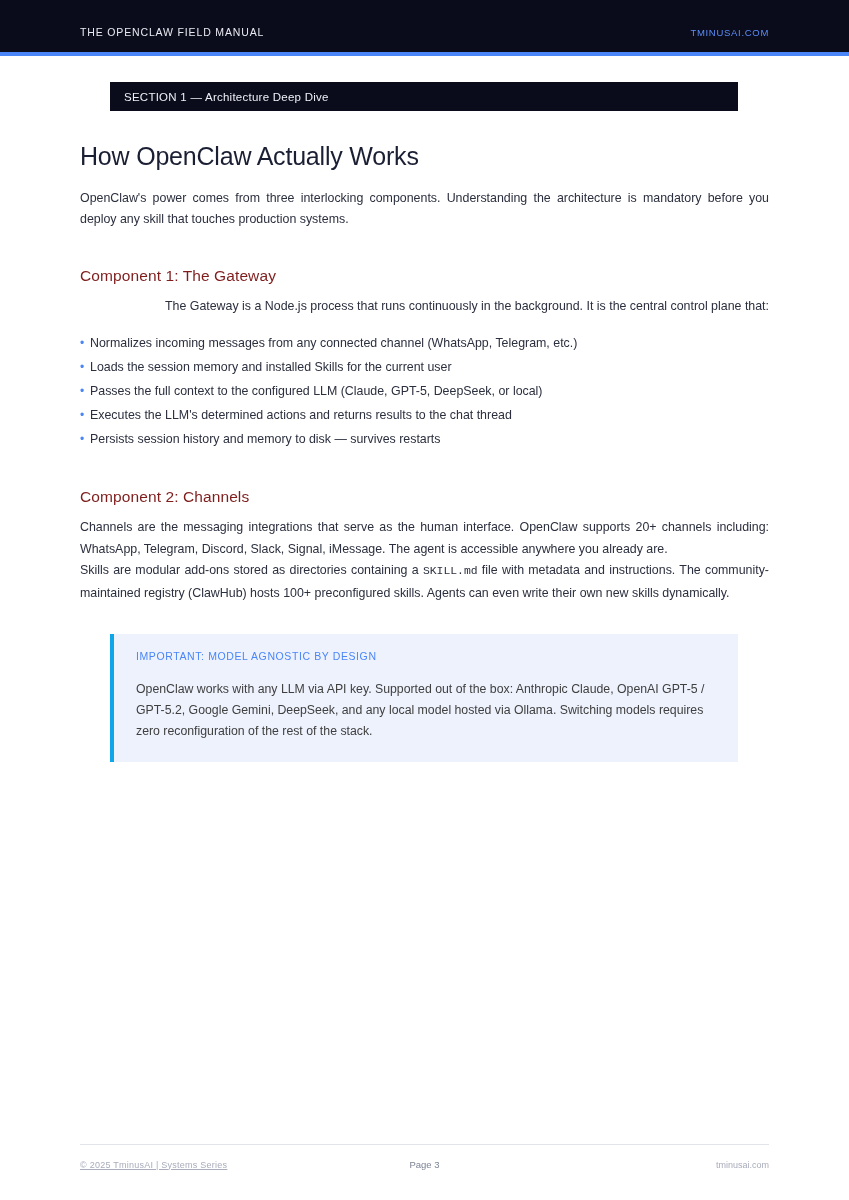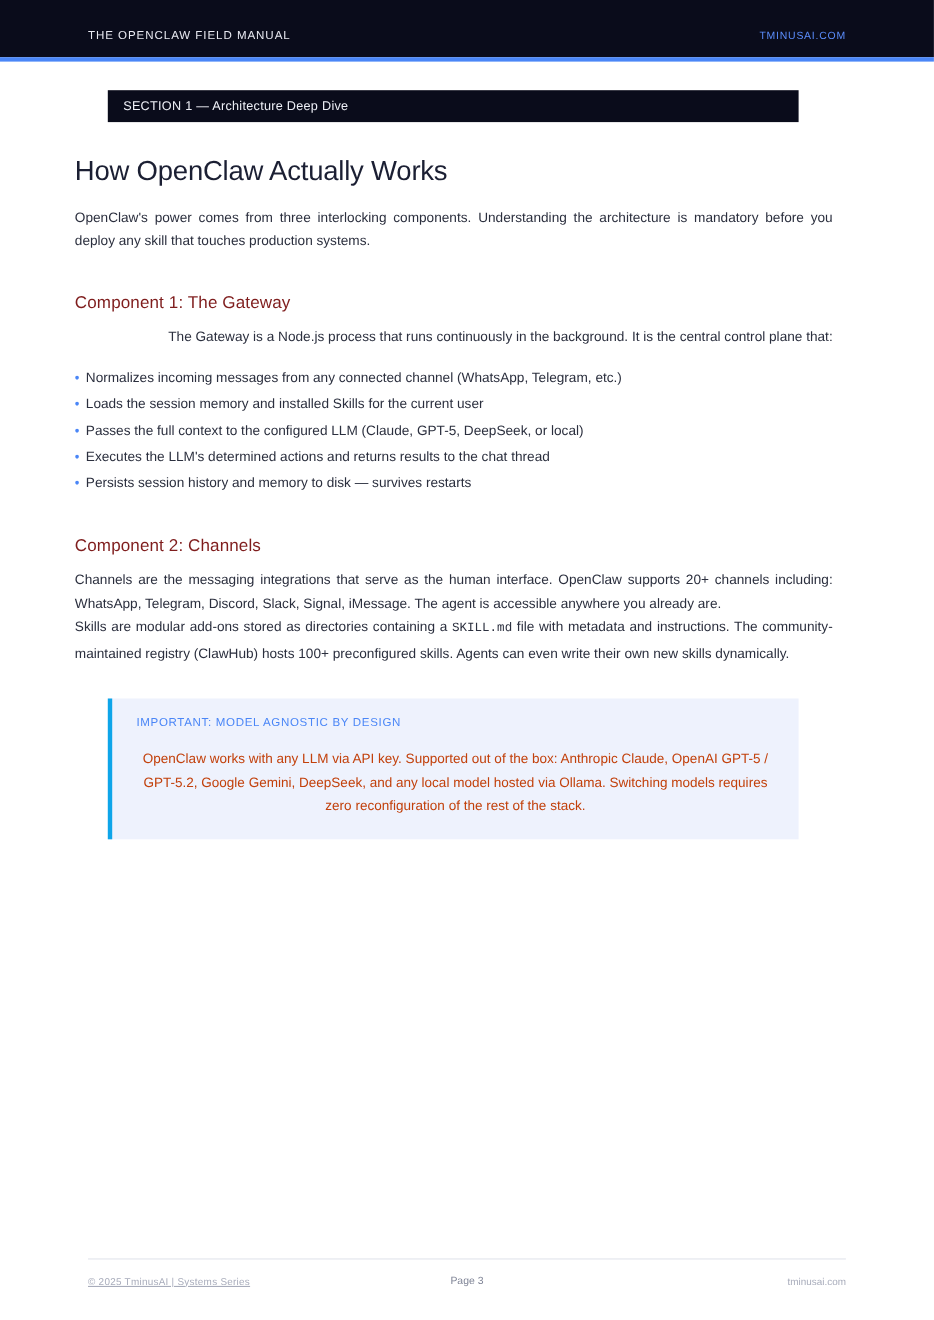--- a/index.html
+++ b/index.html
@@ -51,21 +51,21 @@
     position: absolute;
     top: 52px; left: 0;
     width: 849px;
     height: 4px;
     background: #4a86f7;
   }
 
   
   .content {
     position: absolute;
-    left: 68px;
+    left: 80px;
     top: 56px;
     width: 689px;
   }
 
   
   .section-badge {
     margin-top: 26px;
     margin-left: 30px;
     width: 628px;
     height: 29px;
@@ -160,22 +160,22 @@
   }
   .callout-title {
     color: #4a86f7;
     font-size: 10.5px;
     letter-spacing: 0.6px;
     margin-bottom: 17px;
   }
   .callout-body {
     font-size: 12.3px;
     line-height: 21px;
-    color: #c2410c;
-    text-align: center;
+    color: #404040;
+    text-align: left;
   }
 
   
   .page-footer {
     position: absolute;
     left: 80px;
     right: 80px;
     bottom: 30px;
   }
   .footer-rule {

